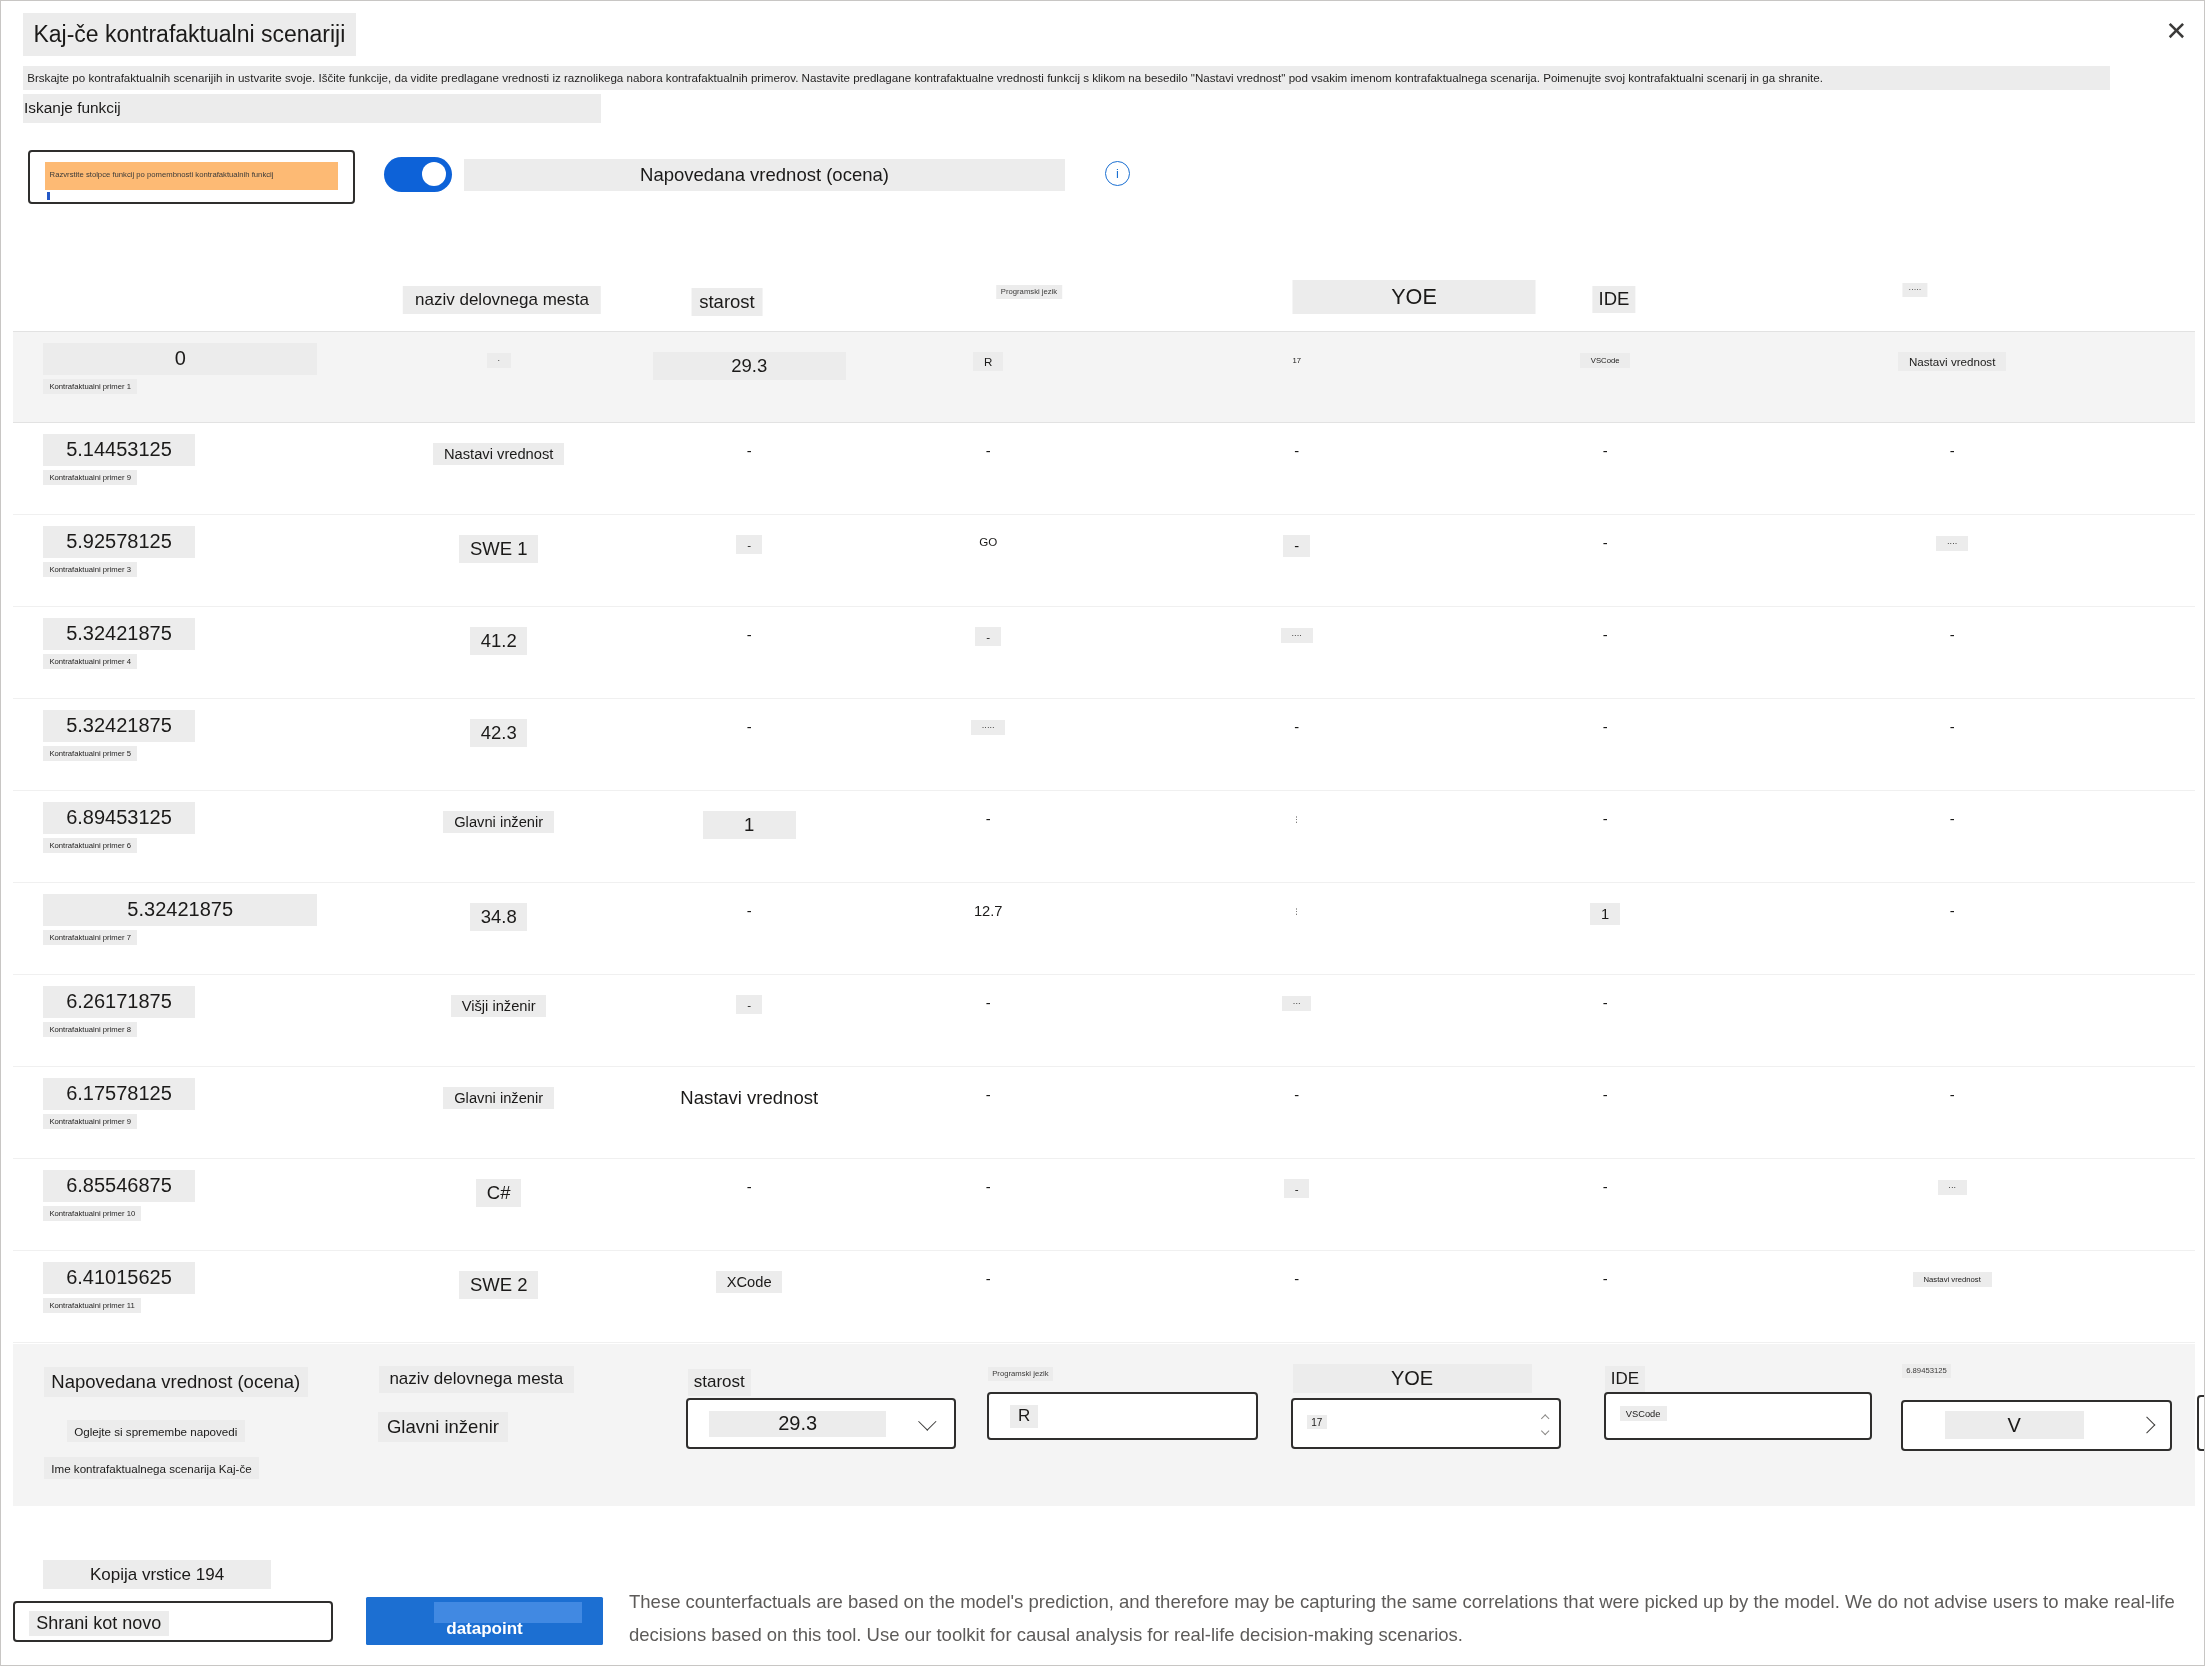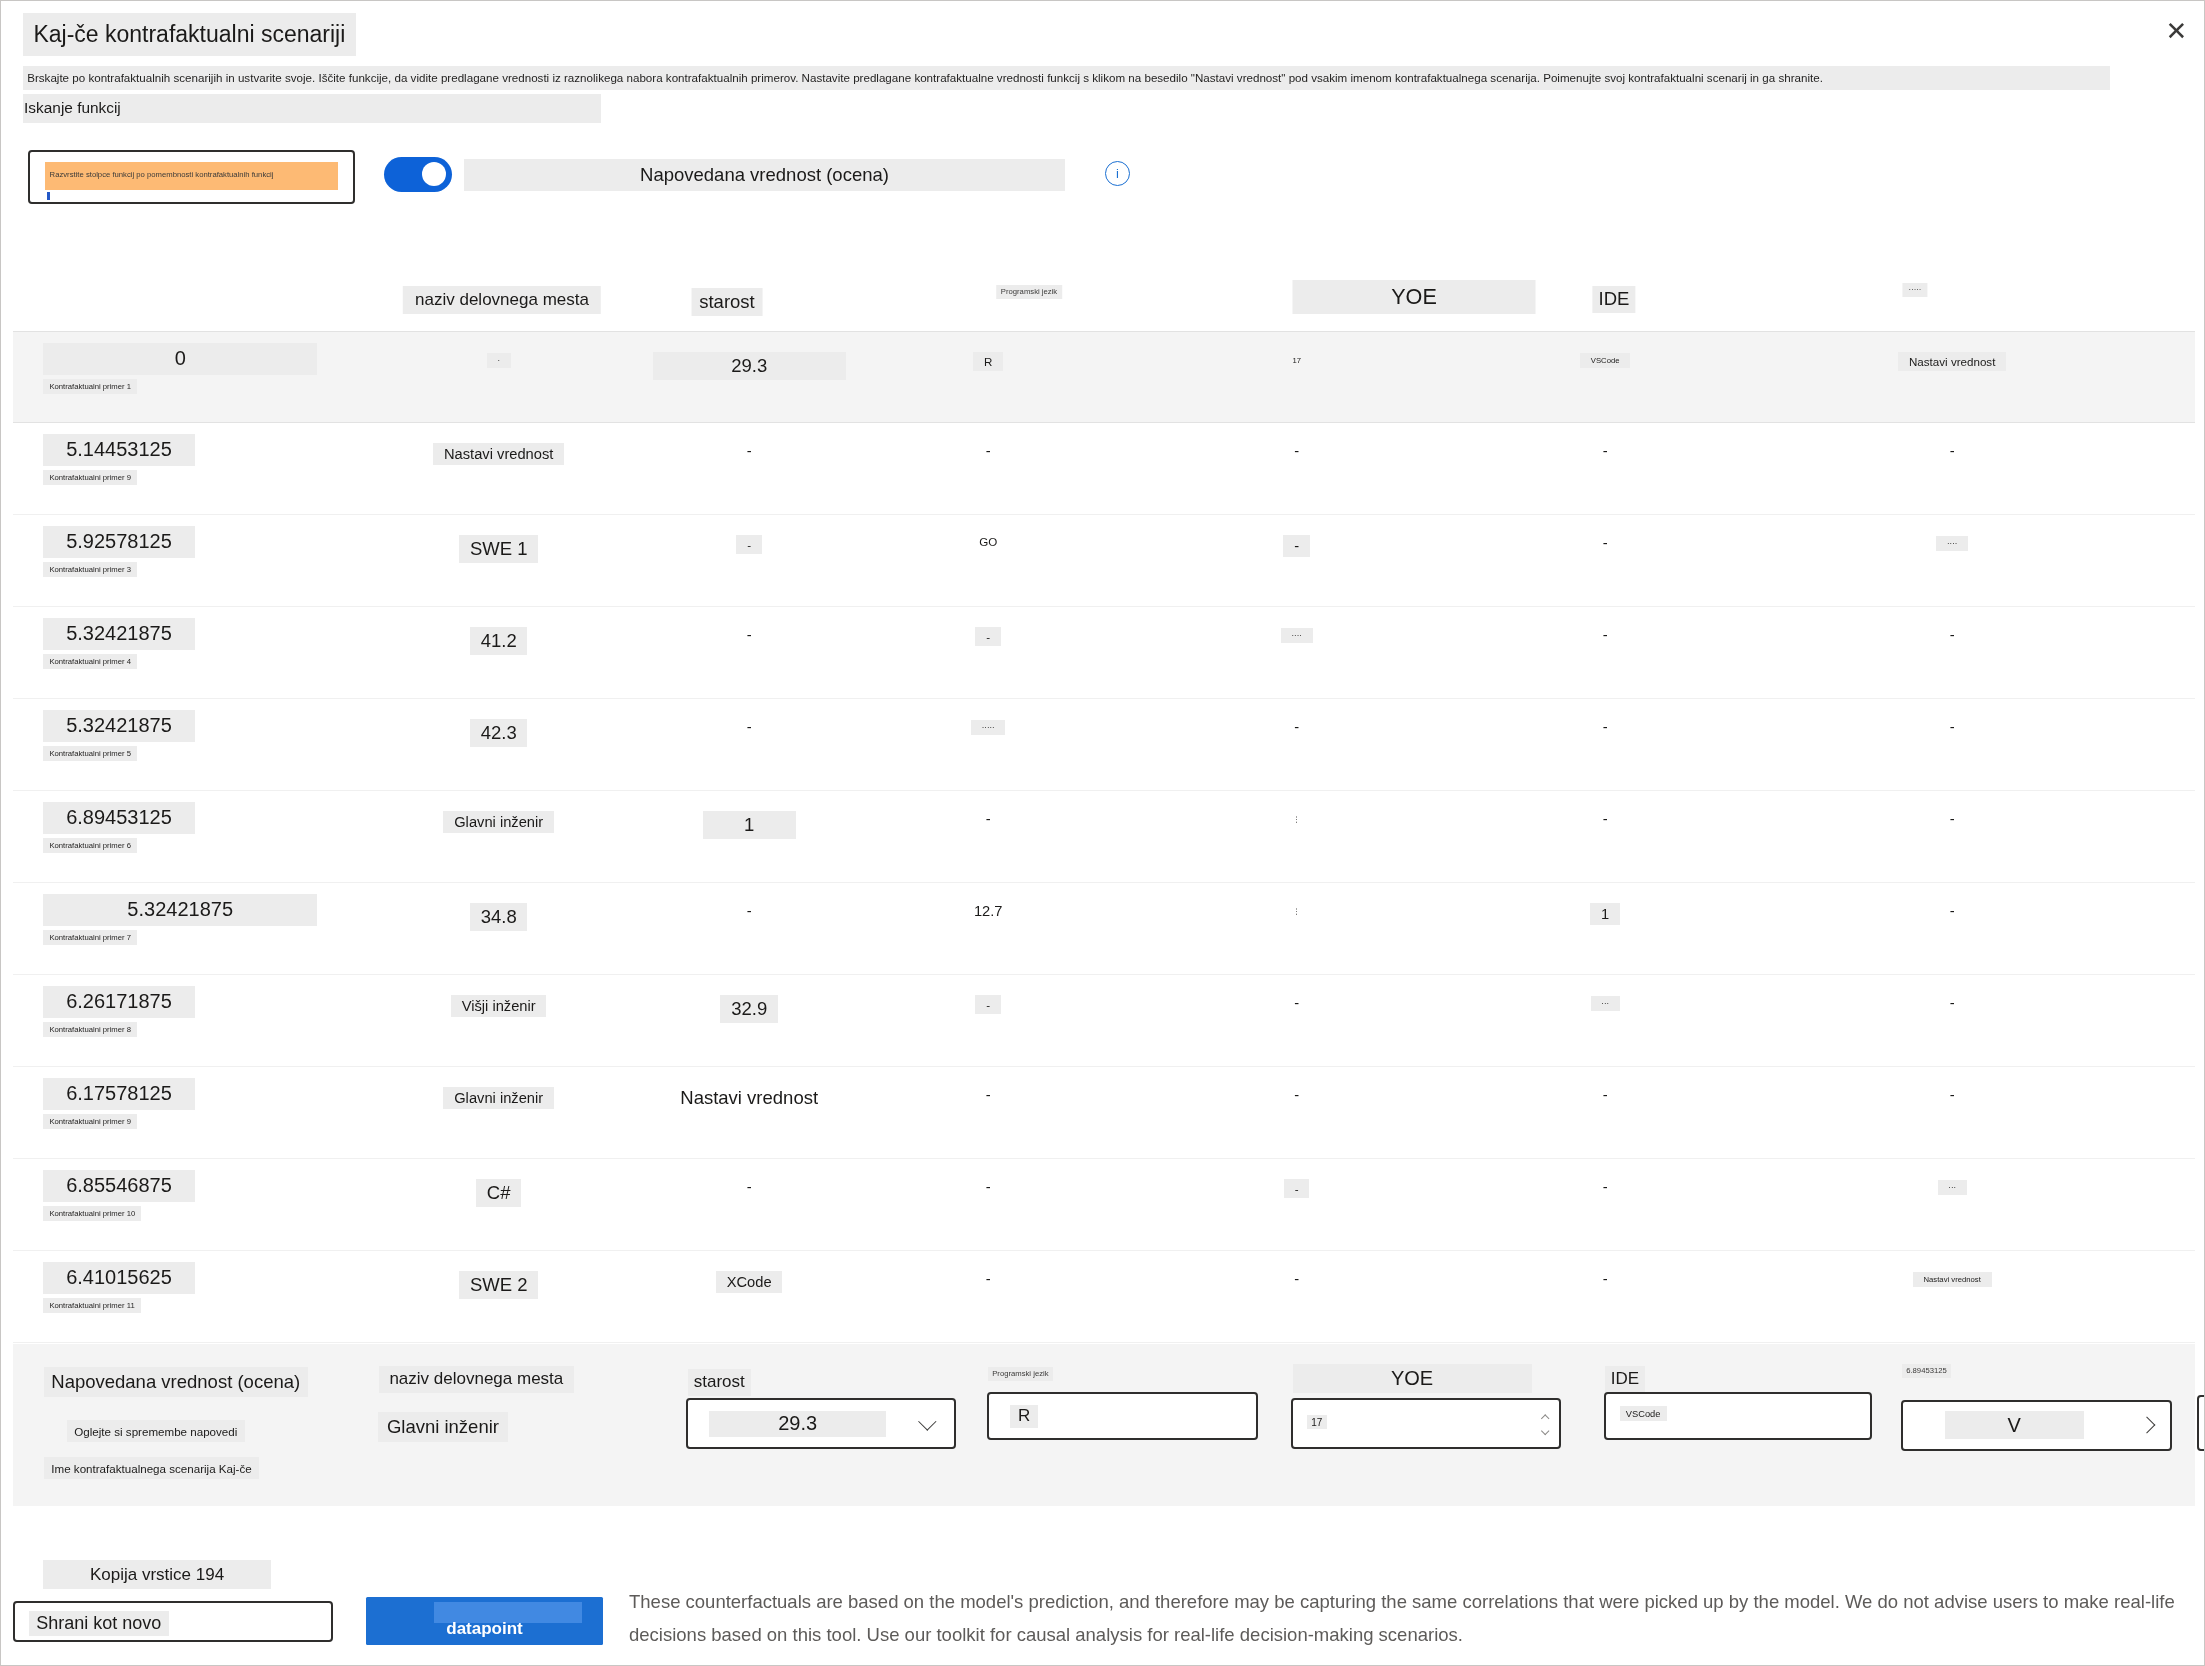--- a/index.html
+++ b/index.html
@@ -182,21 +182,20 @@
         <div class="vcell"><span class="val sz-lg hl">34.8</span></div>
         <div class="vcell"><span class="val sz-md">-</span></div>
         <div class="vcell"><span class="val sz-md">12.7</span></div>
         <div class="vcell"><span class="val sz-tiny">⋮</span></div>
         <div class="vcell"><span class="val sz-md hl">1</span></div>
         <div class="vcell"><span class="val sz-md">-</span></div>
       </div>
       <div class="trow">
         <div class="name-cell"><span class="name-val hl">6.26171875</span><span class="name-sub hl">Kontrafaktualni primer 8</span></div>
         <div class="vcell"><span class="val sz-md hl">Višji inženir</span></div>
-        <div class="vcell"><span class="val sz-lg hl">32.9</span></div>
         <div class="vcell"><span class="val sz-sm hl">-</span></div>
         <div class="vcell"><span class="val sz-md">-</span></div>
         <div class="vcell"><span class="val sz-tiny hl">···</span></div>
         <div class="vcell"><span class="val sz-md">-</span></div>
       </div>
       <div class="trow">
         <div class="name-cell"><span class="name-val hl">6.17578125</span><span class="name-sub hl">Kontrafaktualni primer 9</span></div>
         <div class="vcell"><span class="val sz-md hl">Glavni inženir</span></div>
         <div class="vcell"><span class="val sz-lg link">Nastavi vrednost</span></div>
         <div class="vcell"><span class="val sz-md">-</span></div>

